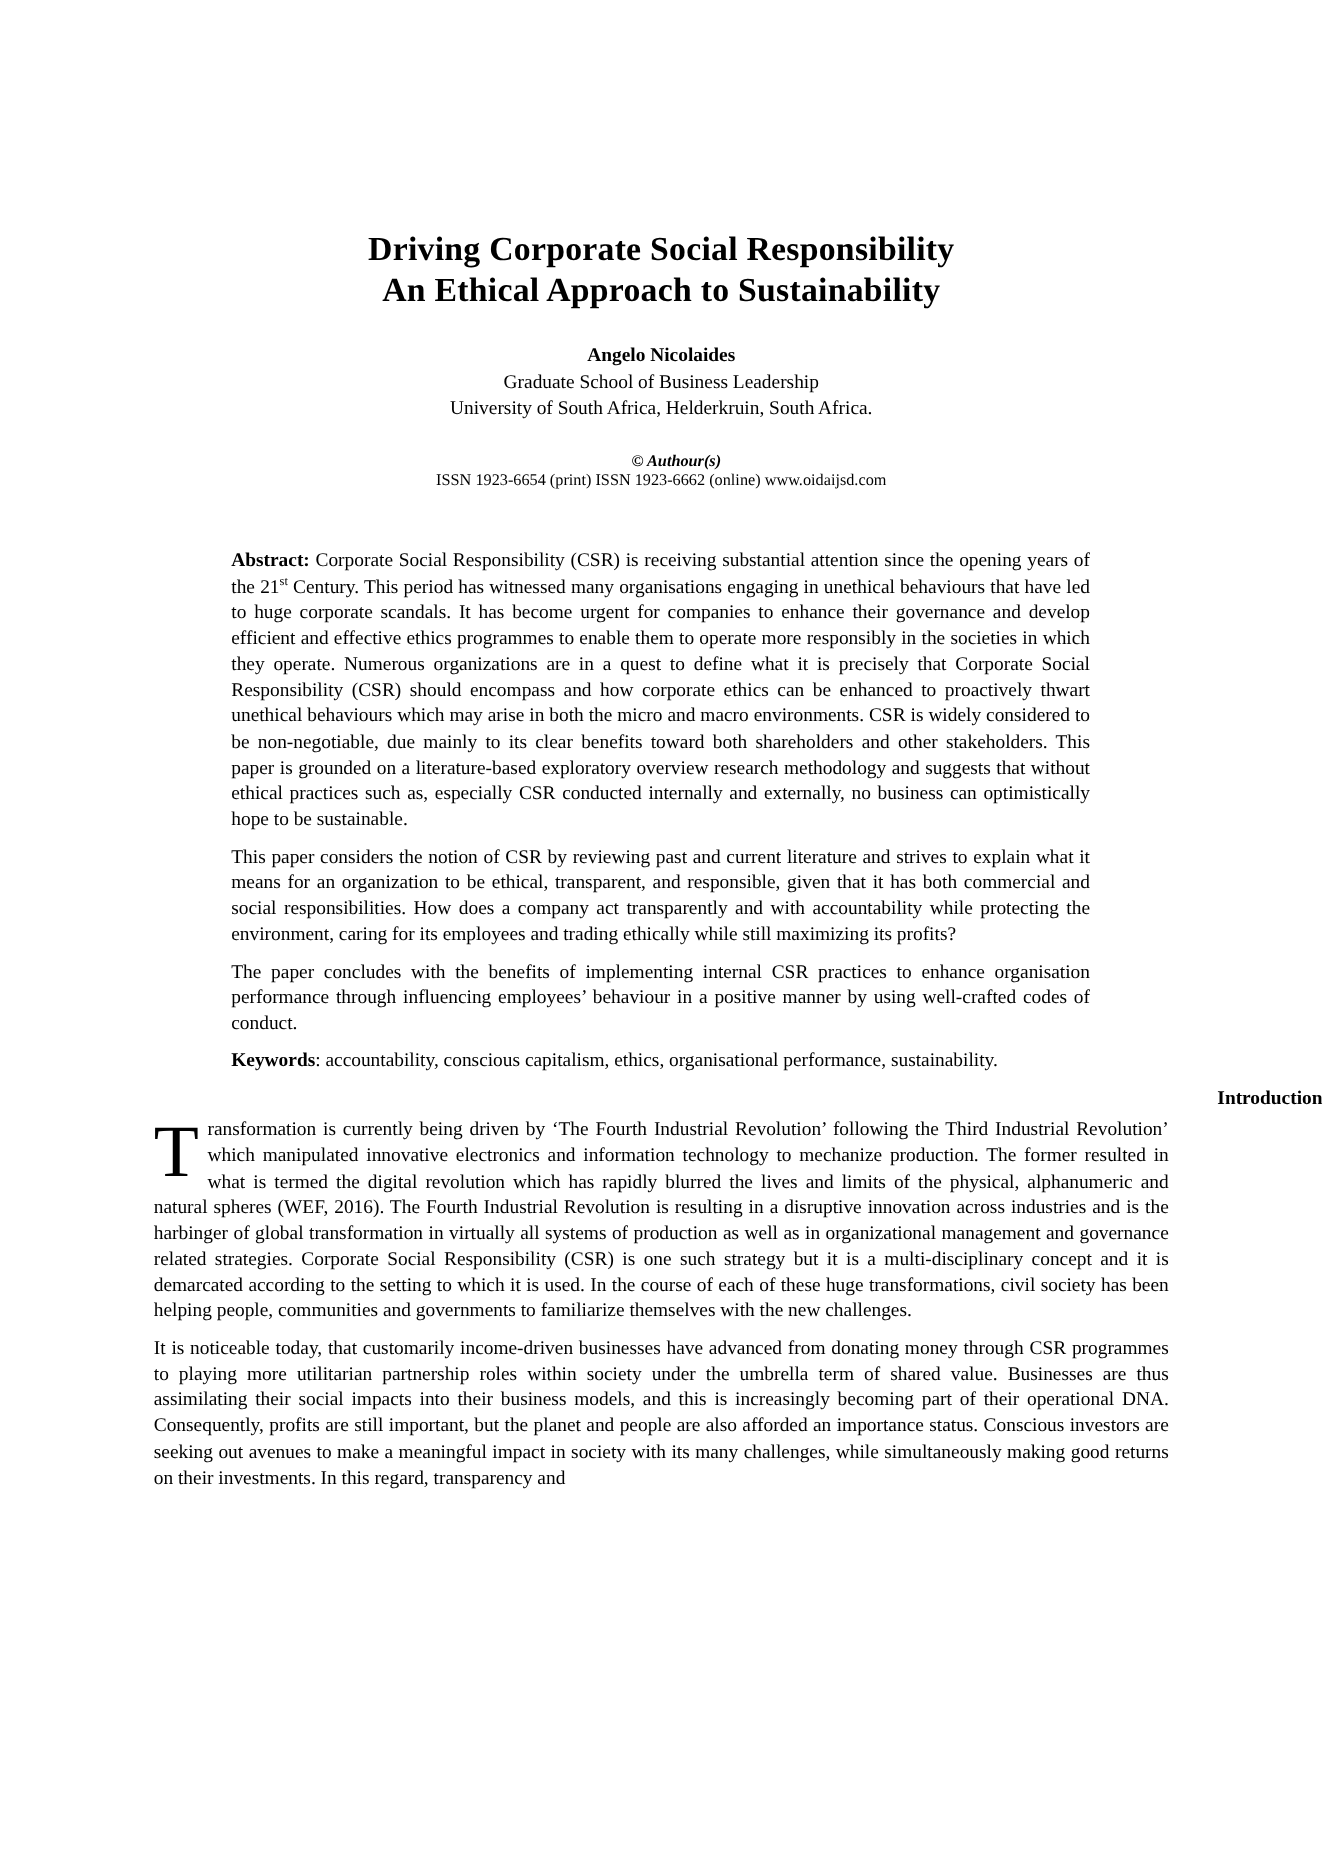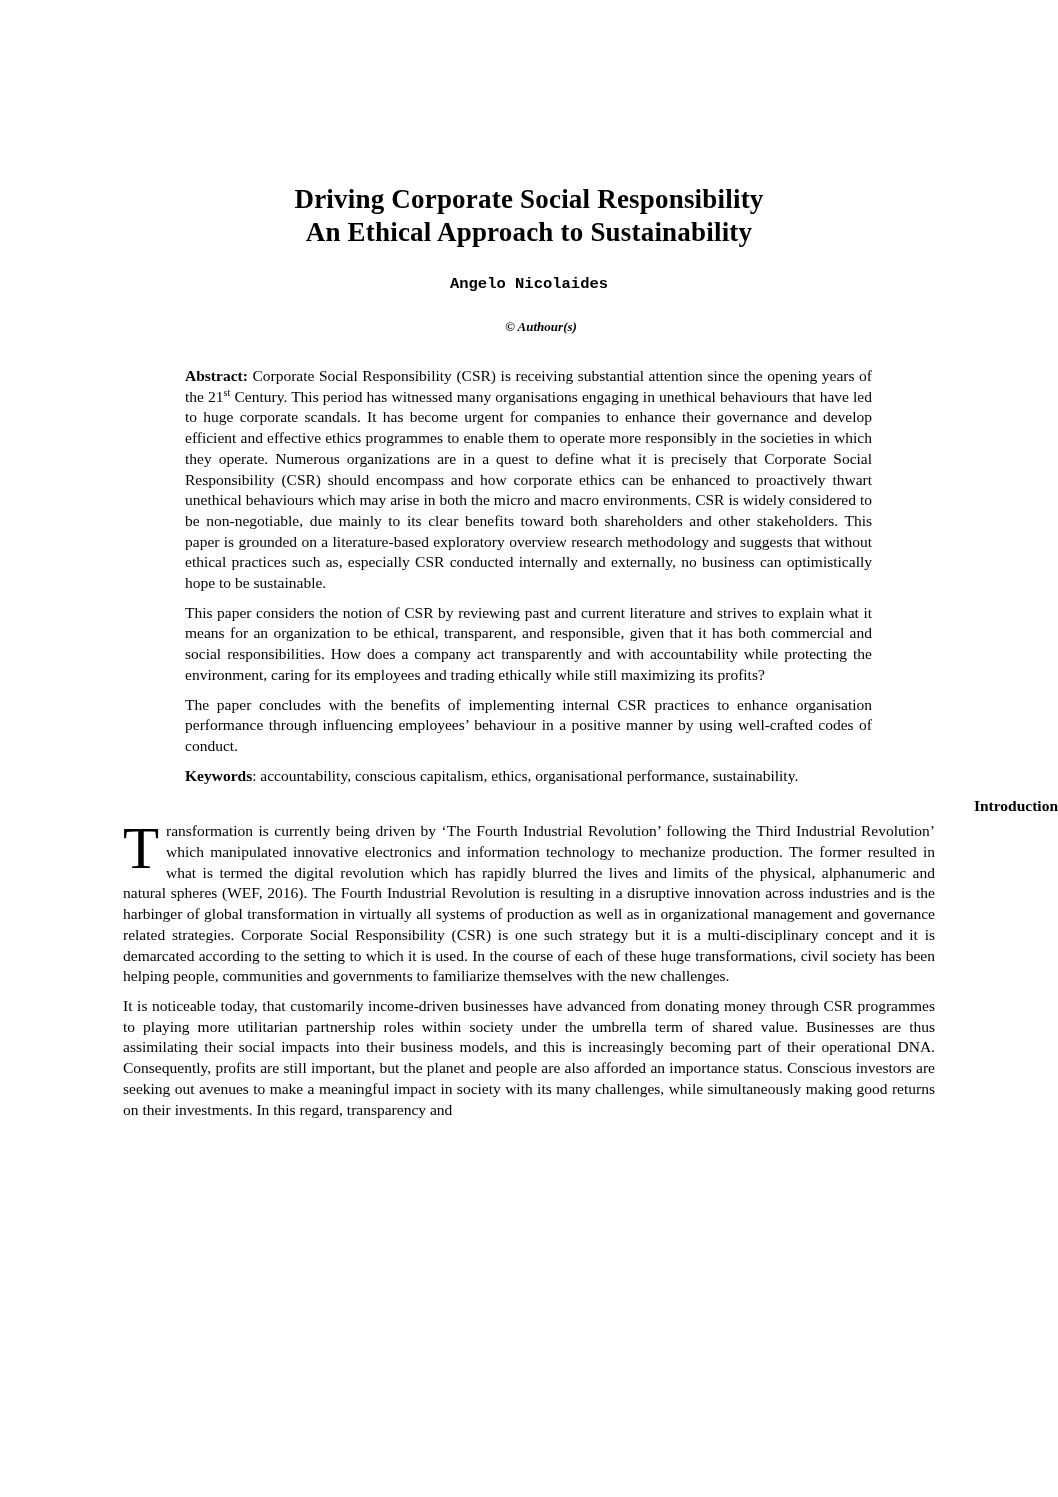--- a/index.html
+++ b/index.html
@@ -26,37 +26,37 @@
     letter-spacing: 0.2px;
   }
   .paper-title .tline { display: block; }
 
   .author-block {
     margin-top: 25px;
     text-align: center;
     font-size: 15.5px;
     line-height: 21px;
   }
-  .author-name { font-weight: bold; font-family: Liberation Mono, monospace; }
+  .author-name { font-weight: bold; }
 
   .imprint {
     margin-top: 24px;
     text-align: center;
     font-size: 13px;
     line-height: 15px;
   }
   .imprint-copyright {
     font-style: italic;
     font-weight: bold;
     margin-left: 24px;
   }
 
   .abstract {
     margin-left: 185px;
-    margin-top: 32px;
+    margin-top: 48px;
     width: 687px;
     text-align: justify;
     font-size: 15.5px;
     line-height: 20.7px;
   }
   .abstract p { margin: 0 0 9px 0; }
   .abstract b { font-weight: bold; }
   sup.ord {
     font-size: 10px;
     line-height: 0;
@@ -93,24 +93,27 @@
 
 <div class="page">
 
   <h1 class="paper-title">
     <span class="tline">Driving Corporate Social Responsibility</span>
     <span class="tline">An Ethical Approach to Sustainability</span>
   </h1>
 
   <div class="author-block">
     <div class="author-name">Angelo Nicolaides</div>
+    <div>Graduate School of Business Leadership</div>
+    <div>University of South Africa, Helderkruin, South Africa.</div>
   </div>
 
   <div class="imprint">
     <div class="imprint-copyright">© Authour(s)</div>
+    <div>ISSN 1923-6654 (print) ISSN 1923-6662 (online) www.oidaijsd.com</div>
   </div>
 
   <div class="abstract">
     <p><b>Abstract:</b><span> Corporate Social Responsibility (CSR) is receiving substantial attention since the opening years of the 21</span><sup class="ord">st</sup><span> Century. This period has witnessed many organisations engaging in unethical behaviours that have led to huge corporate scandals. It has become urgent for companies to enhance their governance and develop efficient and effective ethics programmes to enable them to operate more responsibly in the societies in which they operate. Numerous organizations are in a quest to define what it is precisely that Corporate Social Responsibility (CSR) should encompass and how corporate ethics can be enhanced to proactively thwart unethical behaviours which may arise in both the micro and macro environments. CSR is widely considered to be non-negotiable, due mainly to its clear benefits toward both shareholders and other stakeholders. This paper is grounded on a literature-based exploratory overview research methodology and suggests that without ethical practices such as, especially CSR conducted internally and externally, no business can optimistically hope to be sustainable.</span></p>
     <p>This paper considers the notion of CSR by reviewing past and current literature and strives to explain what it means for an organization to be ethical, transparent, and responsible, given that it has both commercial and social responsibilities. How does a company act transparently and with accountability while protecting the environment, caring for its employees and trading ethically while still maximizing its profits?</p>
     <p>The paper concludes with the benefits of implementing internal CSR practices to enhance organisation performance through influencing employees’ behaviour in a positive manner by using well-crafted codes of conduct.</p>
     <p><b>Keywords</b><span>: accountability, conscious capitalism, ethics, organisational performance, sustainability.</span></p>
   </div>
 
   <h2 class="section-heading">Introduction</h2>

